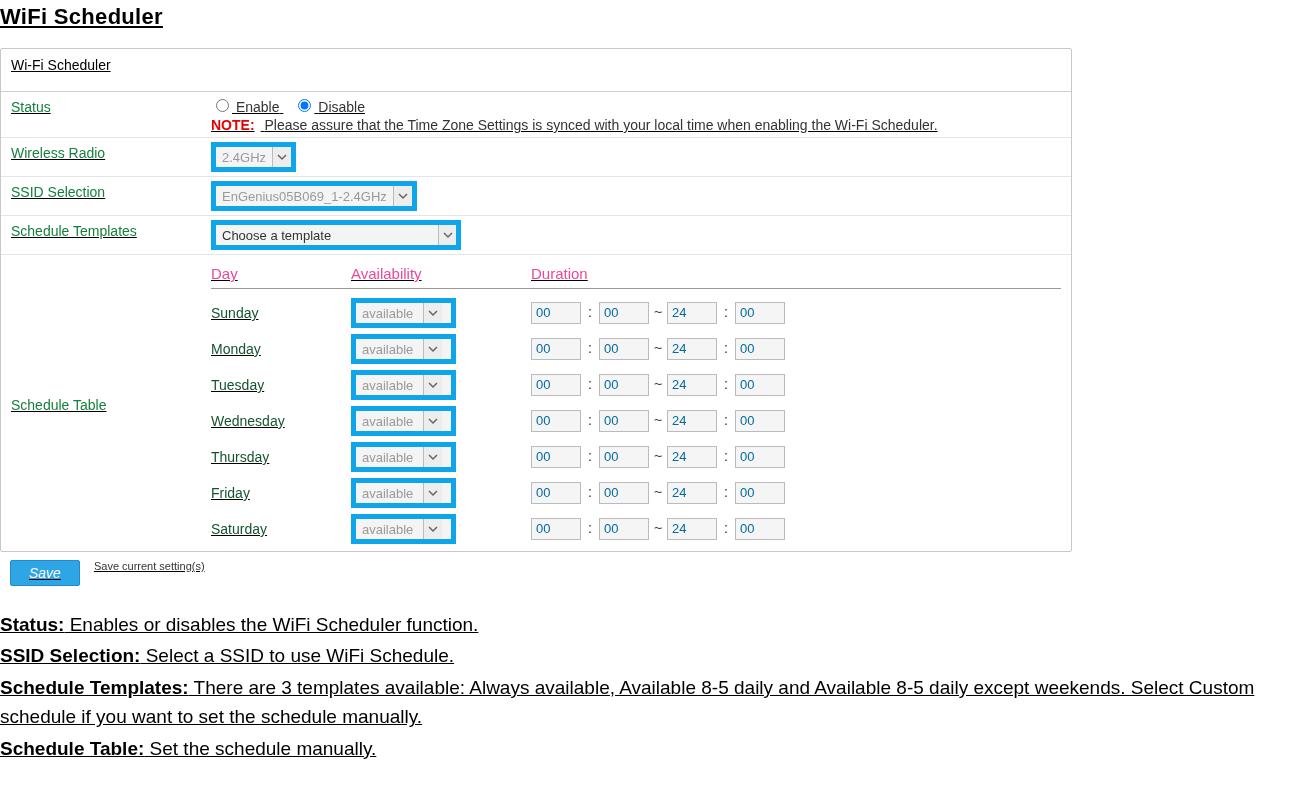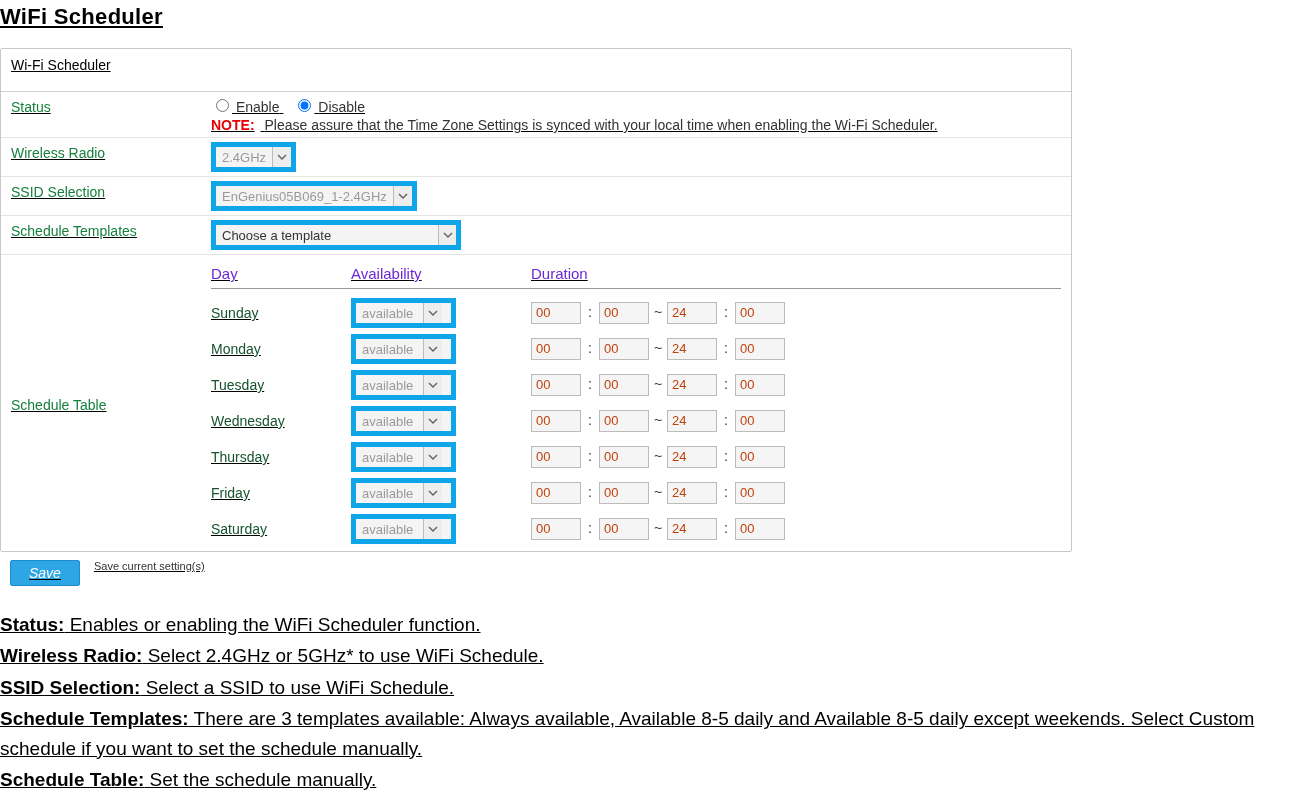--- a/index.html
+++ b/index.html
@@ -94,42 +94,42 @@
 
     .wide-dd .dd-text { min-width: 150px; }
     .mid-dd .dd-text { min-width: 55px; }
 
     .schedule-table {
       margin-left: 0;
     }
     .schedule-header {
       display: flex;
       font-size: 15px;
-      color: #6d28d9;
+      color: #ec4899;
       padding: 6px 0 6px 0;
       border-bottom: 1px solid #999;
       margin-bottom: 6px;
     }
     .col-day { width: 140px; }
     .col-avail { width: 180px; }
     .col-duration { flex: 1; }
 
     .sched-row {
       display: flex;
       align-items: center;
       padding: 3px 0;
       font-size: 14px;
     }
     .sched-row .col-day { color: #14532d; }
 
     .time-box {
       display: inline-block;
       border: 1px solid #bbb;
       background: #f5f5f5;
-      color: #c2410c;
+      color: #0369a1;
       font-size: 13px;
       width: 40px;
       text-align: left;
       padding: 1px 4px;
       height: 18px;
       line-height: 18px;
     }
     .sep {
       display: inline-block;
       width: 18px;
@@ -338,19 +338,18 @@
       </div>
     </div>
   </div>
 
   <div class="save-bar">
     <button class="save-btn">Save</button>
     <span class="save-caption">Save current setting(s)</span>
   </div>
 
   <div class="descriptions">
-    <p><span class="lbl">Status:</span><span> Enables or enabling the WiFi Scheduler function.</span></p>
-    <p><span class="lbl">Wireless Radio:</span><span> Select 2.4GHz or 5GHz* to use WiFi Schedule.</span></p>
+    <p><span class="lbl">Status:</span><span> Enables or disables the WiFi Scheduler function.</span></p>
     <p><span class="lbl">SSID Selection:</span><span> Select a SSID to use WiFi Schedule.</span></p>
     <p><span class="lbl">Schedule Templates:</span><span> There are 3 templates available: Always available, Available 8-5 daily and Available 8-5 daily except weekends. Select Custom schedule if you want to set the schedule manually.</span></p>
     <p><span class="lbl">Schedule Table:</span><span> Set the schedule manually.</span></p>
   </div>
 </div>
 
 </body></html>

